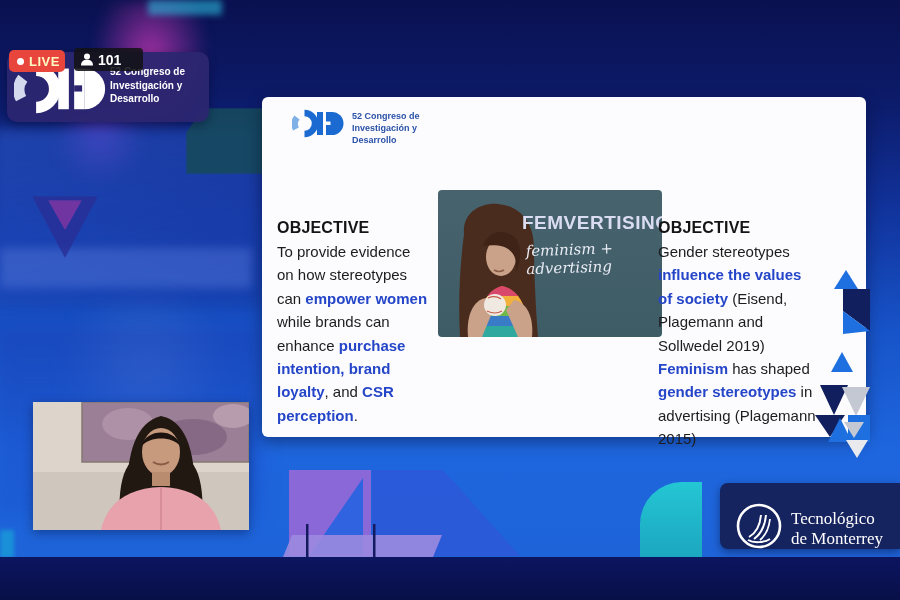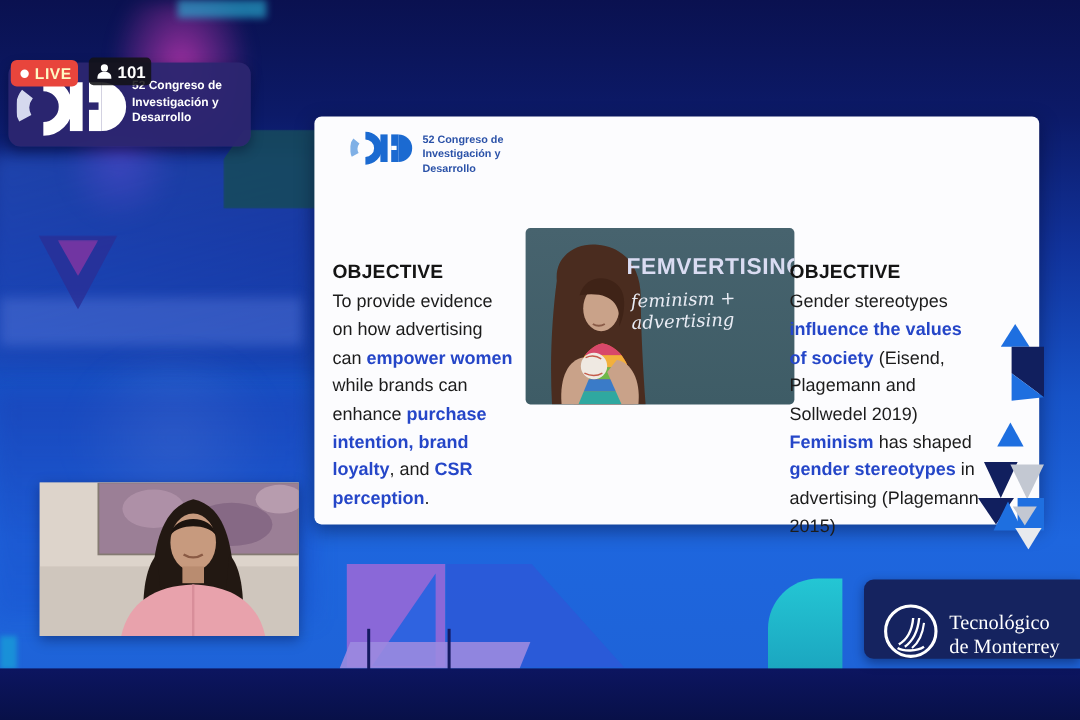--- a/index.html
+++ b/index.html
@@ -22,21 +22,21 @@
   .v-tri-in{left:48px;top:200px;width:34px;height:30px;background:#b03aa8;opacity:.55;clip-path:polygon(0 0,100% 0,50% 100%);filter:blur(1px);}
   .hexagon{left:186px;top:108px;width:80px;height:66px;background:#174a5e;opacity:.9;clip-path:polygon(22% 0,100% 0,100% 100%,0 100%,0 38%);filter:blur(1px);}
   .charcoal{left:222px;top:403px;width:24px;height:54px;background:#3b3a37;}
   .tanstrip{left:222px;top:457px;width:24px;height:13px;background:#c4b9a4;}
   .cyanbit{left:0;top:530px;width:14px;height:28px;background:#18a0d8;opacity:.75;filter:blur(2px);}
   
   .cid-banner{left:7px;top:52px;width:202px;height:70px;background:rgba(44,38,112,.95);border-radius:10px;box-shadow:0 3px 10px rgba(0,0,30,.35);}
   .live-badge{left:9px;top:50px;width:56px;height:22px;background:#e8453c;border-radius:5px;display:flex;align-items:center;gap:5px;padding-left:8px;box-sizing:border-box;z-index:6;}
   .live-dot{width:7px;height:7px;border-radius:50%;background:#fff;}
   .live-label{color:#fef9c3;font-size:13px;font-weight:800;letter-spacing:.5px;}
-  .viewer-badge{left:74px;top:48px;width:52px;height:23px;background:rgba(18,18,22,.88);border-radius:4px;display:flex;align-items:center;gap:5px;padding-left:7px;box-sizing:border-box;z-index:6;}
+  .viewer-badge{left:74px;top:48px;width:69px;height:23px;background:rgba(18,18,22,.88);border-radius:4px;display:flex;align-items:center;gap:5px;padding-left:7px;box-sizing:border-box;z-index:6;}
   .viewer-count{color:#fff;font-size:14px;font-weight:700;}
   .hdr-logo{left:14px;top:60px;z-index:5;}
   .hdr-congress{left:110px;top:65px;z-index:5;color:#fff;font-size:10px;font-weight:700;line-height:13.5px;}
   
   .slide{left:262px;top:97px;width:604px;height:340px;background:#fcfcfe;border-radius:6px;box-shadow:0 5px 16px rgba(0,0,25,.4);z-index:3;}
   .slide-logo{left:30px;top:10px;}
   .slide-congress{left:90px;top:13px;color:#2b52a8;font-size:9px;font-weight:700;line-height:12px;}
   .col{position:absolute;top:74px;margin-top:48px;}
   .col-obj{left:15px;width:176px;}
   .col-mot{left:396px;width:188px;}
@@ -129,21 +129,21 @@
     <div class="abs slide-congress">
       <div>52 Congreso de</div>
       <div>Investigación y</div>
       <div>Desarrollo</div>
     </div>
 
     <div class="col col-obj">
       <h2>OBJECTIVE</h2>
       <div>
           <div class="tl"><span>To provide evidence</span></div>
-          <div class="tl"><span>on how advertising</span></div>
+          <div class="tl"><span>on how stereotypes</span></div>
           <div class="tl"><span>can </span><span class="hl">empower women</span></div>
           <div class="tl"><span>while brands can</span></div>
           <div class="tl"><span>enhance </span><span class="hl">purchase</span></div>
           <div class="tl"><span class="hl">intention, brand</span></div>
           <div class="tl"><span class="hl">loyalty</span><span>, and </span><span class="hl">CSR</span></div>
           <div class="tl"><span class="hl">perception</span><span>.</span></div>
         </div>
     </div>
 
     <div class="abs fem-img">

